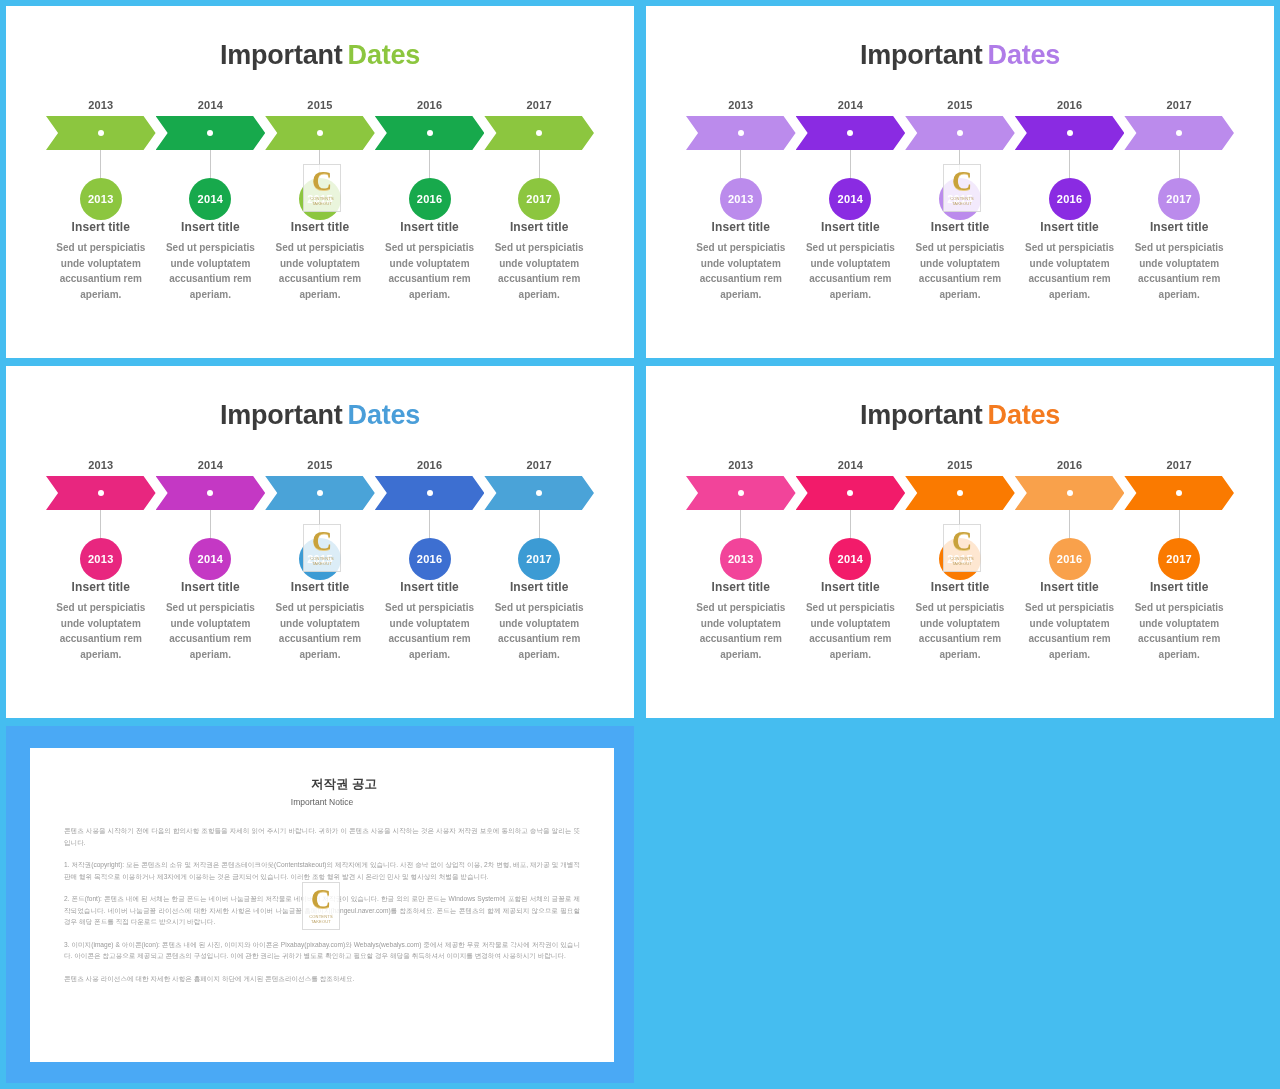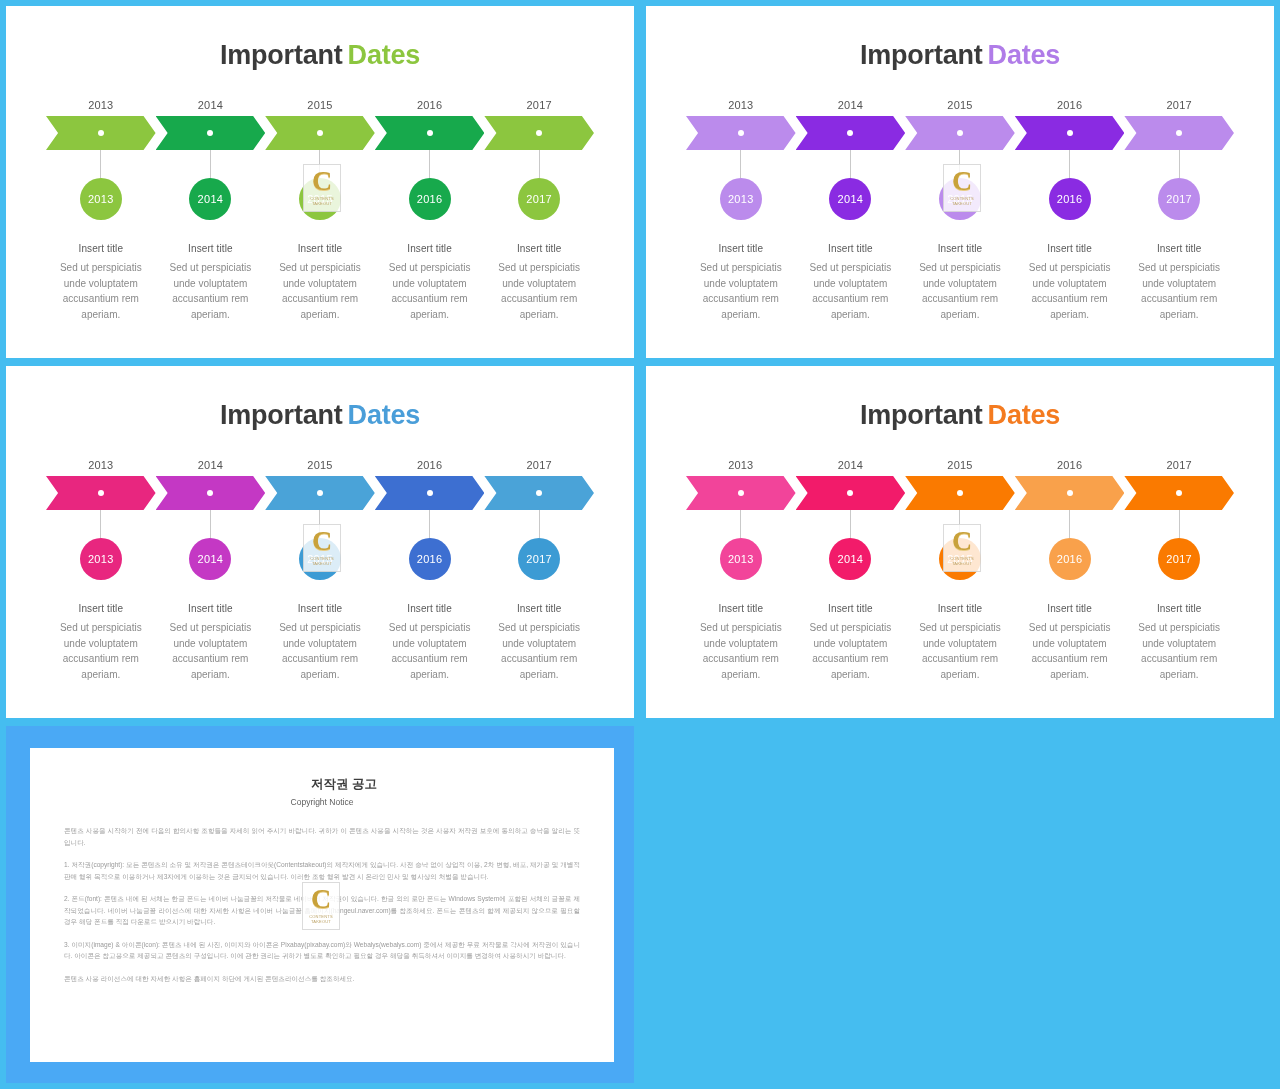--- a/index.html
+++ b/index.html
@@ -39,20 +39,21 @@
     white-space: nowrap;
   }
   .slide-title .accent { margin-left: 5px; }
 
   
   .timeline {
     position: relative;
     margin: 0 auto;
     width: 548px;
     margin-top: 28px;
+    font-weight: bold;
   }
   .year-row {
     display: flex;
     width: 100%;
   }
   .year-cell {
     flex: 1 1 0;
     text-align: center;
     font-size: 11px;
     color: #555555;
@@ -113,22 +114,22 @@
     height: 42px;
     border-radius: 50%;
     display: flex;
     align-items: center;
     justify-content: center;
     color: #ffffff;
     font-size: 11px;
     letter-spacing: 0.3px;
   }
   .node-title {
-    margin-top: 23px;
-    font-size: 10px;
+    margin-top: 0;
+    font-size: 12px;
     color: #5a5a5a;
     letter-spacing: 0.1px;
   }
   .node-desc {
     margin-top: 6px;
     width: 96px;
     text-align: center;
     font-size: 10px;
     line-height: 1.55;
     color: #8a8a8a;
@@ -552,21 +553,21 @@
     <div class="watermark wm-slide">
       <div class="wm-box"></div>
       <div class="wm-c">C</div>
       <div class="wm-sub">CONTENTS TAKEOUT</div>
     </div>
   </div>
 
   <div class="copy-outer">
     <div class="copy-sheet">
       <div class="copy-head-kr">저작권 공고</div>
-      <div class="copy-head-en">Copyright Notice</div>
+      <div class="copy-head-en">Important Notice</div>
       <div class="copy-body">
         <div class="copy-para">콘텐츠 사용을 시작하기 전에 다음의 합의사항 조항들을 자세히 읽어 주시기 바랍니다. 귀하가 이 콘텐츠 사용을 시작하는 것은 사용자 저작권 보호에 동의하고 승낙을 알리는 뜻입니다.</div>
         <div class="copy-para">1. 저작권(copyright): 모든 콘텐츠의 소유 및 저작권은 콘텐츠테이크아웃(Contentstakeout)의 제작자에게 있습니다. 사전 승낙 없이 상업적 이용, 2차 변형, 배포, 재가공 및 개별적 판매 행위 목적으로 이용하거나 제3자에게 이용하는 것은 금지되어 있습니다. 이러한 조항 행위 발견 시 온라인 민사 및 형사상의 처벌을 받습니다.</div>
         <div class="copy-para">2. 폰트(font): 콘텐츠 내에 된 서체는 한글 폰트는 네이버 나눔글꼴의 저작물로 네이버에 저작권이 있습니다. 한글 외의 로만 폰트는 Windows System에 포함된 서체의 글꼴로 제작되었습니다. 네이버 나눔글꼴 라이선스에 대한 자세한 사항은 네이버 나눔글꼴 홈페이지(hangeul.naver.com)를 참조하세요. 폰트는 콘텐츠의 함께 제공되지 않으므로 필요할 경우 해당 폰트를 직접 다운로드 받으시기 바랍니다.</div>
         <div class="copy-para">3. 이미지(image) &amp; 아이콘(icon): 콘텐츠 내에 된 사진, 이미지와 아이콘은 Pixabay(pixabay.com)와 Webalys(webalys.com) 중에서 제공한 무료 저작물로 각사에 저작권이 있습니다. 아이콘은 참고용으로 제공되고 콘텐츠의 구성입니다. 이에 관한 권리는 귀하가 별도로 확인하고 필요할 경우 해당을 취득하셔서 이미지를 변경하여 사용하시기 바랍니다.</div>
         <div class="copy-para">콘텐츠 사용 라이선스에 대한 자세한 사항은 홈페이지 하단에 게시된 콘텐츠라이선스를 참조하세요.</div>
       </div>
     </div>
   </div>
   <div class="watermark wm-copy">

